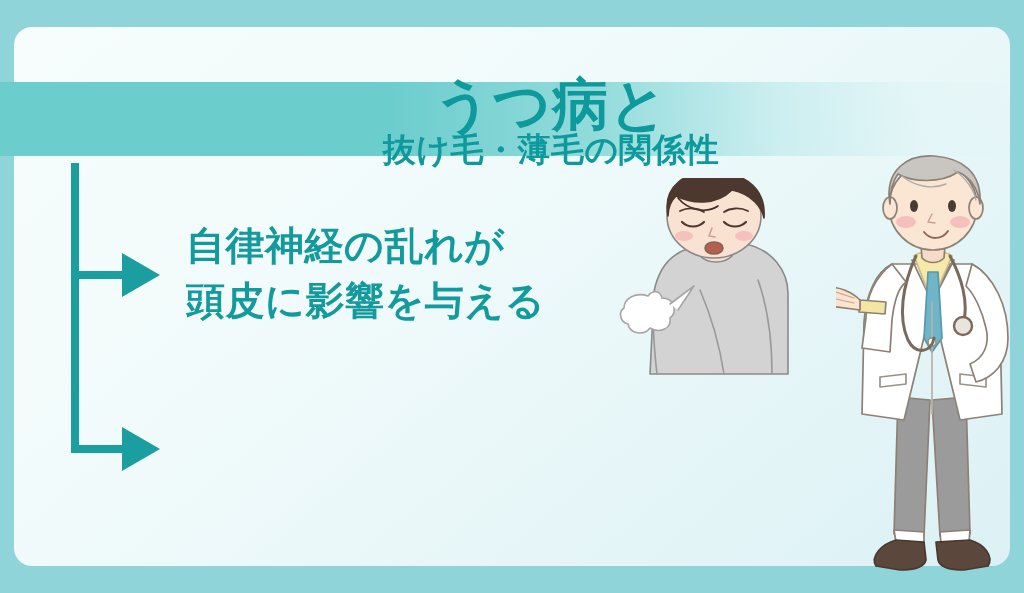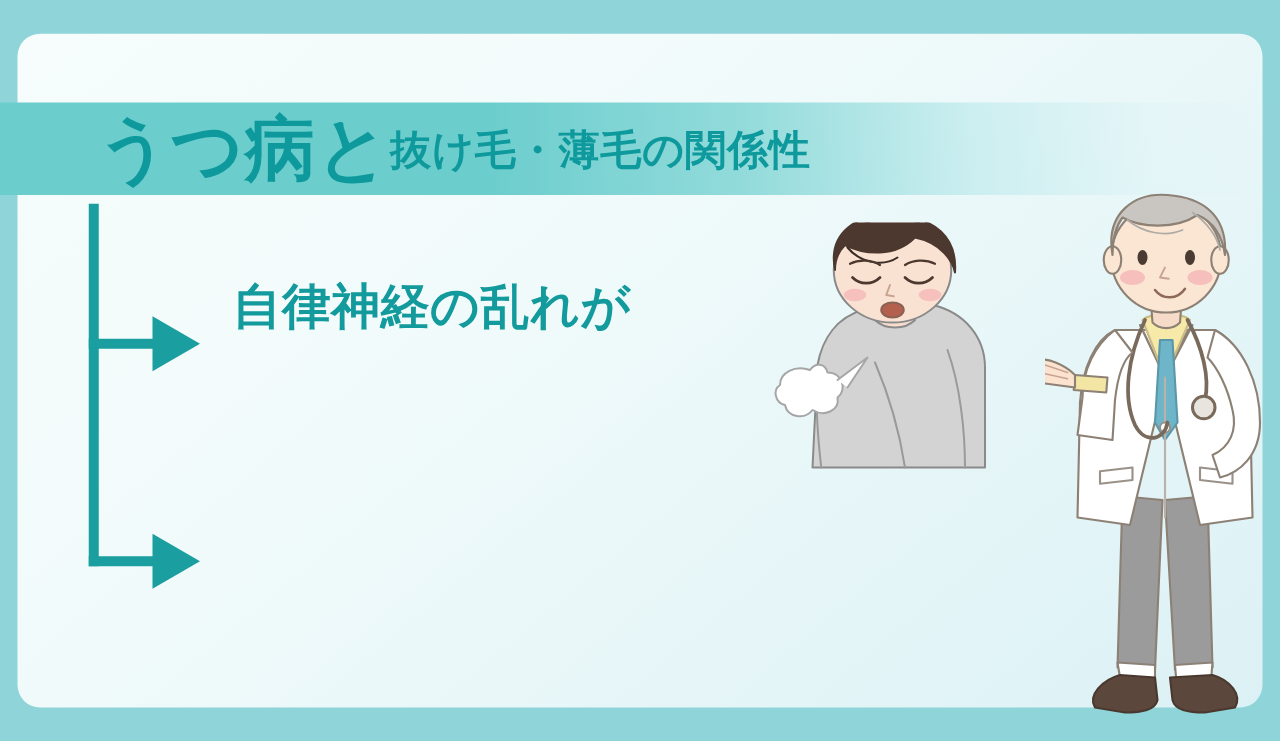--- a/index.html
+++ b/index.html
@@ -32,20 +32,21 @@
     z-index:4;
   }
   .title-text{
     position:absolute;left:0;top:76px;width:1024px;height:86px;
     z-index:6;display:flex;align-items:center;
     padding-left:78px;box-sizing:border-box;
     color:#0e9a9d;
     font-weight:900;
     letter-spacing:.5px;
     white-space:nowrap;
+    flex-direction:column;
   }
   .title-a{font-size:57px;line-height:1;}
   .title-b{font-size:33px;line-height:1;}
 
   
   .bracket{position:absolute;left:0;top:0;width:1024px;height:593px;z-index:5;pointer-events:none;}
 
   
   .bullets{position:absolute;left:186px;top:218px;z-index:6;}
   .bullet{
@@ -82,20 +83,21 @@
       <rect x="71" y="271" width="58" height="8"></rect>
       <polygon points="122,253 160,275 122,297"></polygon>
       <rect x="71" y="445" width="58" height="8"></rect>
       <polygon points="122,427 160,449 122,471"></polygon>
     </g>
   </svg>
 
   <div class="bullets">
     <div class="bullet b1">
       <span class="ln">自律神経の乱れが</span>
+      <span class="ln">頭皮に影響を与える</span>
     </div>
   </div>
 
   <div class="sad-man">
     <svg viewBox="0 0 210 200">
       <g fill="none" stroke="#8a8a8a" stroke-width="1.6" stroke-linecap="round" stroke-linejoin="round">
 
         <path d="M78 70 C58 76 46 92 42 114 L38 196 L176 196 L176 116 C176 92 160 72 134 66 Z" fill="#d3d3d3" stroke="#8a8a8a"></path>
         <path d="M42 114 C40 140 42 170 45 196" stroke="#9a9a9a" fill="none"></path>
         <path d="M146 102 C156 130 160 166 160 196" stroke="#9a9a9a" fill="none"></path>

